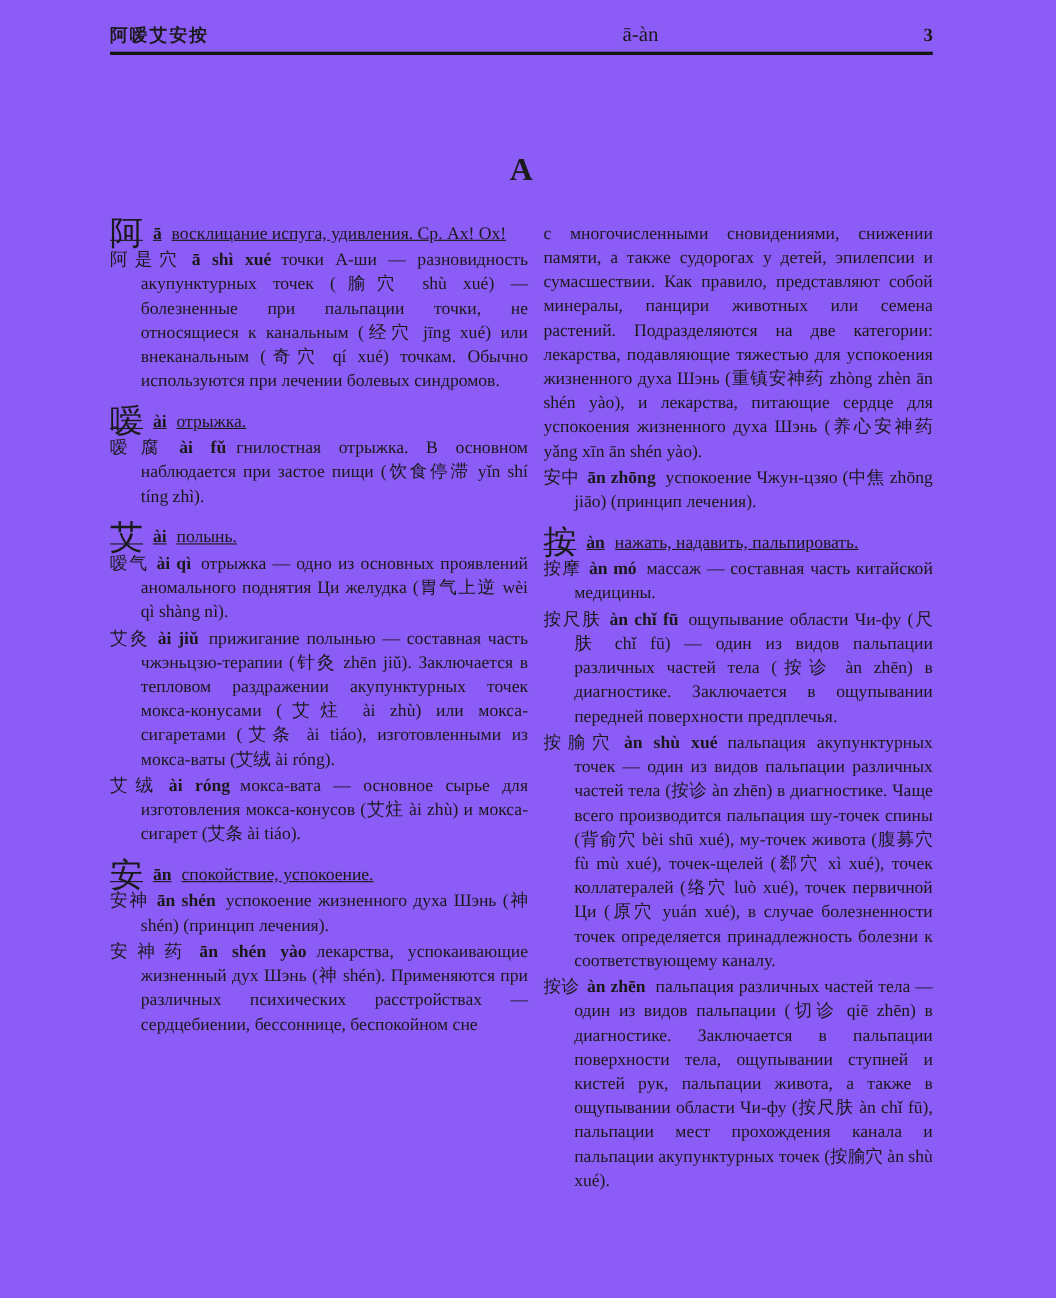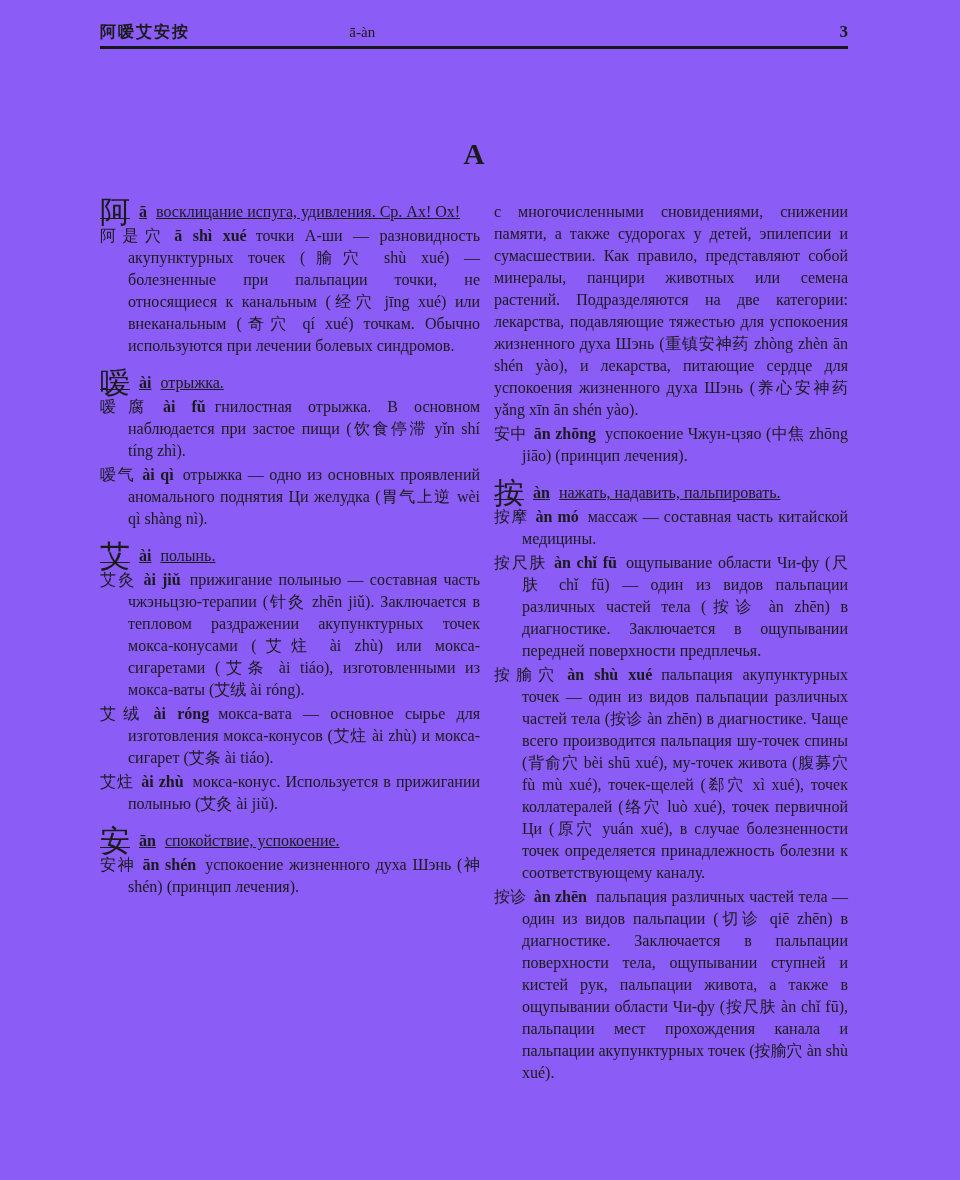--- a/index.html
+++ b/index.html
@@ -18,21 +18,21 @@
     color: #1a1a1a;
     overflow: hidden;
   }
   .running-header {
     display: flex;
     align-items: baseline;
     font-size: 16px;
     line-height: 20px;
   }
   .rh-left  { flex: 1; text-align: left;  font-weight: 700; letter-spacing: 2px; }
-  .rh-center{ flex: 1; text-align: left; font-size: 15px; }
+  .rh-center{ flex: 1; text-align: right; font-size: 19px; }
   .rh-right { flex: 1; text-align: right; font-weight: 700; font-size: 17px; }
   .header-rule {
     margin-top: 4px;
     height: 3px;
     background: #161616;
   }
   .section-letter {
     margin-top: 88px;
     text-align: center;
     font-size: 29px;
@@ -101,49 +101,49 @@
       </div>
 
       <div class="entry head">
         <span class="hw">嗳</span><span class="py">ài</span><span class="body">отрыжка.</span>
       </div>
 
       <div class="entry sub">
         <span class="hw">嗳腐</span><span class="py">ài fǔ</span><span class="body">гнилостная отрыжка. В основном наблюдается при застое пищи (饮食停滞 yǐn shí tíng zhì).</span>
       </div>
 
+      <div class="entry head">
+        <span class="hw">艾</span><span class="py">ài</span><span class="body">полынь.</span>
+      </div>
+
       <div class="entry sub">
         <span class="hw">嗳气</span><span class="py">ài qì</span><span class="body">отрыжка — одно из основных проявлений аномального поднятия Ци желудка (胃气上逆 wèi qì shàng nì).</span>
-      </div>
-
-      <div class="entry head">
-        <span class="hw">艾</span><span class="py">ài</span><span class="body">полынь.</span>
       </div>
 
       <div class="entry sub">
         <span class="hw">艾灸</span><span class="py">ài jiǔ</span><span class="body">прижигание полынью — составная часть чжэньцзю-терапии (针灸 zhēn jiǔ). Заключается в тепловом раздражении акупунктурных точек мокса-конусами (艾炷 ài zhù) или мокса-сигаретами (艾条 ài tiáo), изготовленными из мокса-ваты (艾绒 ài róng).</span>
       </div>
 
       <div class="entry sub">
         <span class="hw">艾绒</span><span class="py">ài róng</span><span class="body">мокса-вата — основное сырье для изготовления мокса-конусов (艾炷 ài zhù) и мокса-сигарет (艾条 ài tiáo).</span>
       </div>
 
 
-      <div class="entry sub">
-        <span class="hw">艾炷</span><span class="py">ài zhù</span><span class="body">мокса-конус. Используется в прижигании полынью (艾灸 ài jiǔ).</span>
-      </div>
 
       <div class="entry head">
         <span class="hw">安</span><span class="py">ān</span><span class="body">спокойствие, успокоение.</span>
       </div>
 
       <div class="entry sub">
         <span class="hw">安神</span><span class="py">ān shén</span><span class="body">успокоение жизненного духа Шэнь (神 shén) (принцип лечения).</span>
       </div>
 
+      <div class="entry sub">
+        <span class="hw">安神药</span><span class="py">ān shén yào</span><span class="body">лекарства, успокаивающие жизненный дух Шэнь (神 shén). Применяются при различных психических расстройствах — сердцебиении, бессоннице, беспокойном сне</span>
+      </div>
 
     </div>
 
     <div class="col col-right">
 
       <div class="entry cont">
         <span class="body">с многочисленными сновидениями, снижении памяти, а также судорогах у детей, эпилепсии и сумасшествии. Как правило, представляют собой минералы, панцири животных или семена растений. Подразделяются на две категории: лекарства, подавляющие тяжестью для успокоения жизненного духа Шэнь (重镇安神药 zhòng zhèn ān shén yào), и лекарства, питающие сердце для успокоения жизненного духа Шэнь (养心安神药 yǎng xīn ān shén yào).</span>
       </div>
 
 

